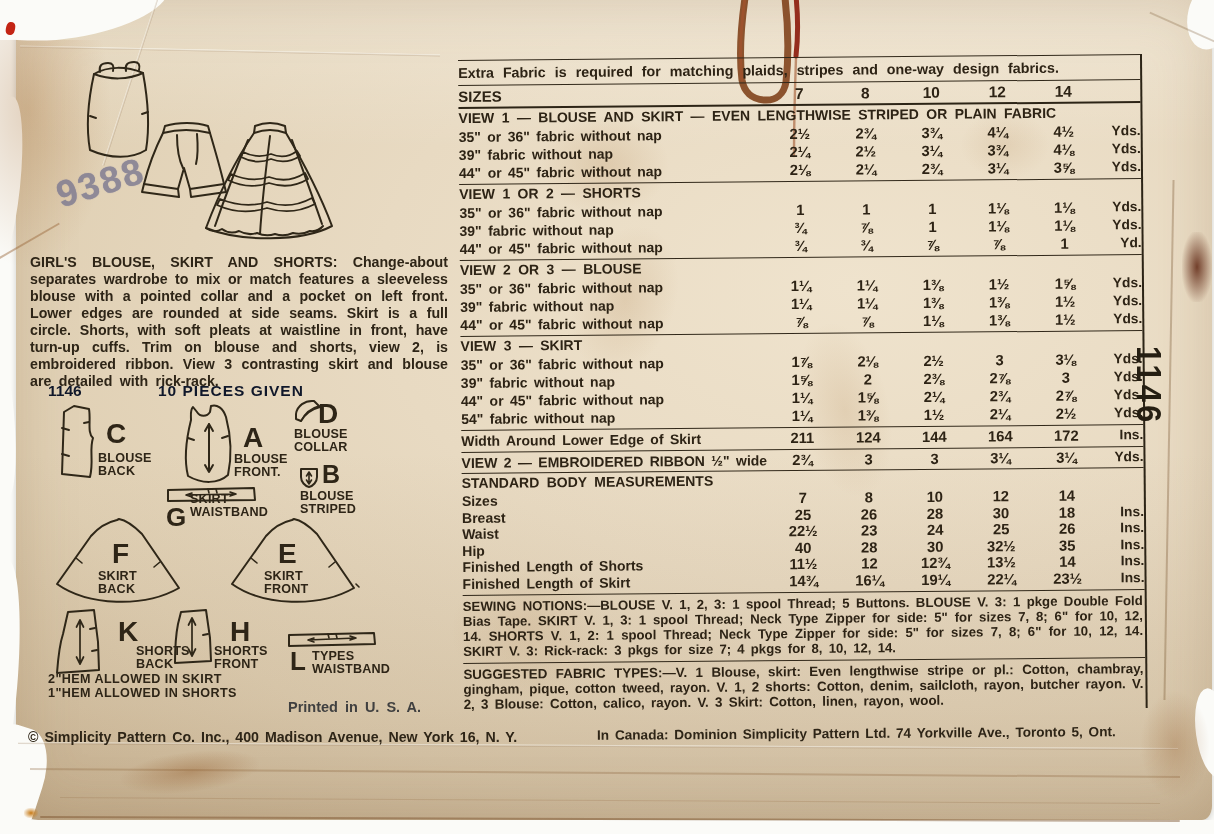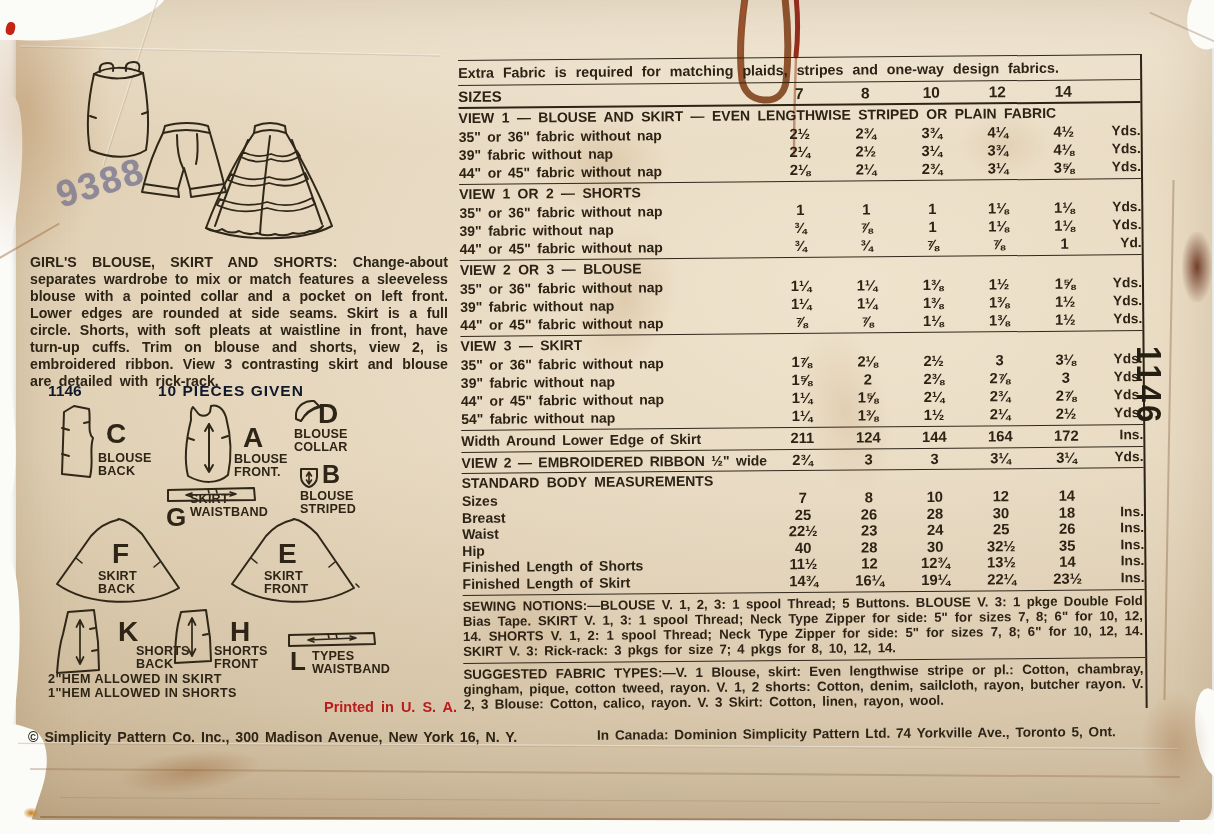--- a/index.html
+++ b/index.html
@@ -34,21 +34,21 @@
   .desc{
     position:absolute;left:30px;top:240px;width:418px;
     font-size:14.2px;line-height:17px;font-weight:700;color:#2e2517;
     text-align:justify;word-spacing:3.5px;
   }
   .pieces-line{position:absolute;left:48px;top:382px;width:360px;font-size:15.5px;font-weight:700;color:#0f172a;}
   .pieces-line .pg{margin-left:72px;letter-spacing:1px;}
   .pletter{position:absolute;font-size:28px;font-weight:700;color:#2e2517;line-height:1;}
   .plabel{position:absolute;font-size:12.6px;font-weight:700;color:#2e2517;line-height:12.8px;letter-spacing:.2px;}
   .hem{position:absolute;left:48px;font-size:12.6px;font-weight:700;color:#2e2517;letter-spacing:.4px;}
-  .printed{position:absolute;left:288px;top:699px;font-size:14.5px;font-weight:700;color:#b91c1c;word-spacing:3px;margin-left:36px;}
+  .printed{position:absolute;left:288px;top:699px;font-size:14.5px;font-weight:700;color:#404040;word-spacing:3px;}
   .foot-left{position:absolute;left:28px;top:729px;font-size:14.2px;font-weight:700;color:#2e2517;word-spacing:2px;}
   .foot-right{position:absolute;left:597px;top:726px;font-size:13.6px;font-weight:700;color:#2e2517;word-spacing:2px;transform:rotate(-.4deg);}
   svg.lineart{position:absolute;overflow:visible;}
   svg.lineart path, svg.lineart line, svg.lineart polyline, svg.lineart rect{
     fill:none;stroke:#2f2718;stroke-width:2;stroke-linecap:round;stroke-linejoin:round;
   }
   
   .ftable{
     position:absolute;left:458px;top:60px;width:682px;color:#2d2315;
     border-top:1.7px solid #31281a;border-right:2.6px solid #2c2416;
@@ -233,21 +233,21 @@
   <div class="plabel" style="left:214px;top:645px;width:58px;">SHORTS FRONT</div>
 
   <div class="pletter" style="left:290px;top:648px;font-size:26px;">L</div>
   <div class="plabel" style="left:312px;top:650px;width:90px;">TYPES WAISTBAND</div>
 
   <div class="hem" style="top:672px;">2"HEM  ALLOWED  IN  SKIRT</div>
   <div class="hem" style="top:686px;">1"HEM  ALLOWED  IN  SHORTS</div>
 
   <div class="printed">Printed in U. S. A.</div>
 
-  <div class="foot-left">©  Simplicity Pattern Co. Inc., 300 Madison Avenue, New York 16, N. Y.</div>
+  <div class="foot-left">©  Simplicity Pattern Co. Inc., 400 Madison Avenue, New York 16, N. Y.</div>
   <div class="foot-right">In Canada: Dominion Simplicity Pattern Ltd. 74 Yorkville Ave., Toronto 5, Ont.</div>
 
   <div class="ftable ink" id="ftable">
     <div class="fnote">Extra Fabric is required for matching plaids, stripes and one-way design fabrics.</div>
     <div class="frow sizes-row" id="sizes-row">
       <span class="flabel" style="font-size:15px;">SIZES</span>
     <span class="fval">7</span>
         <span class="fval">8</span>
         <span class="fval">10</span>
         <span class="fval">12</span>

